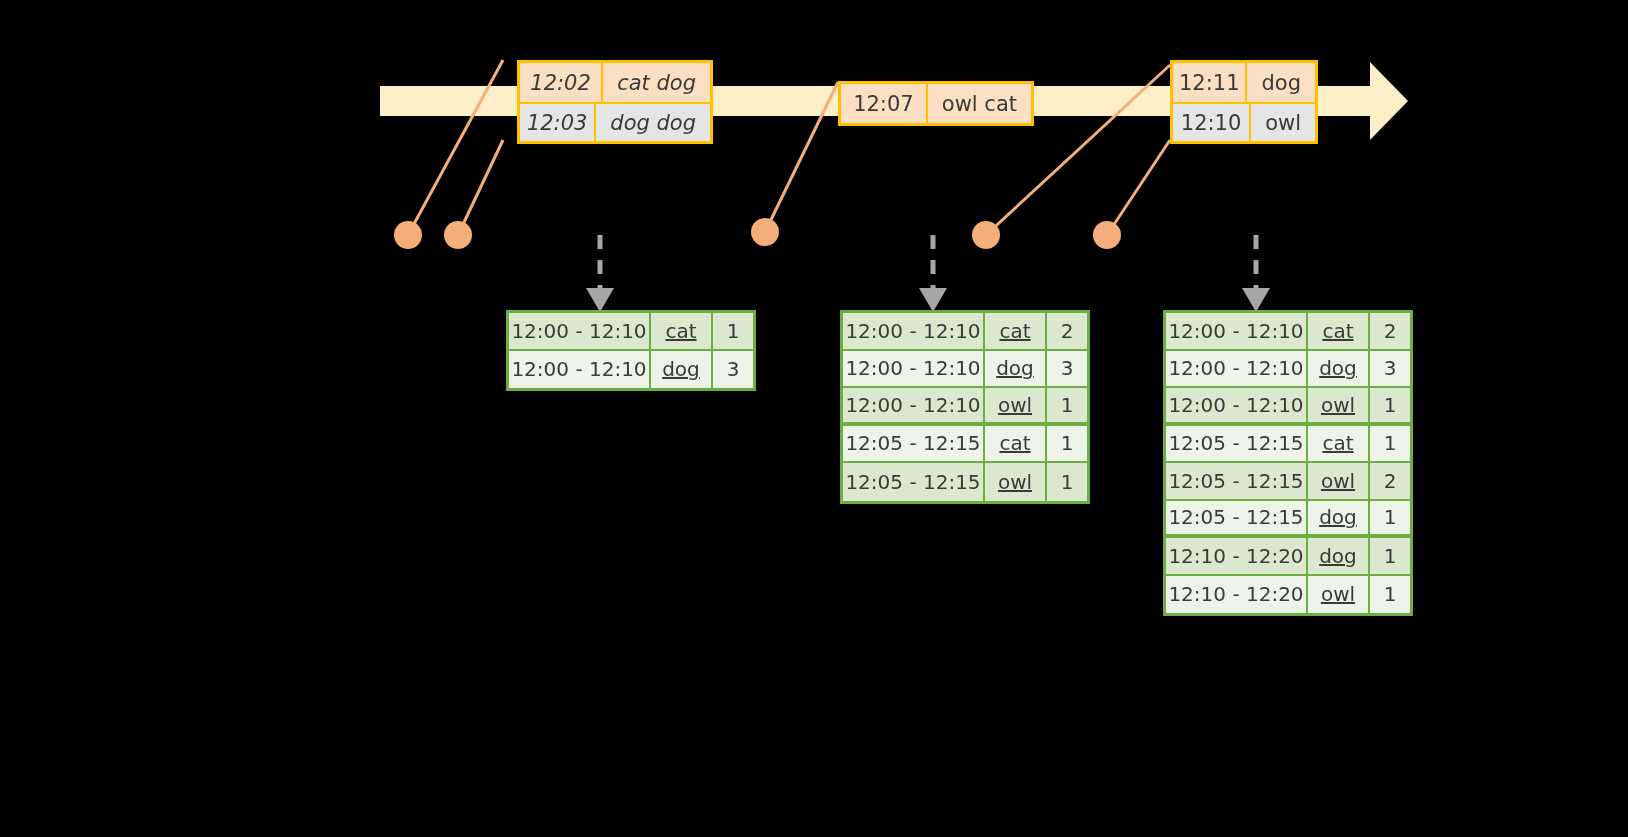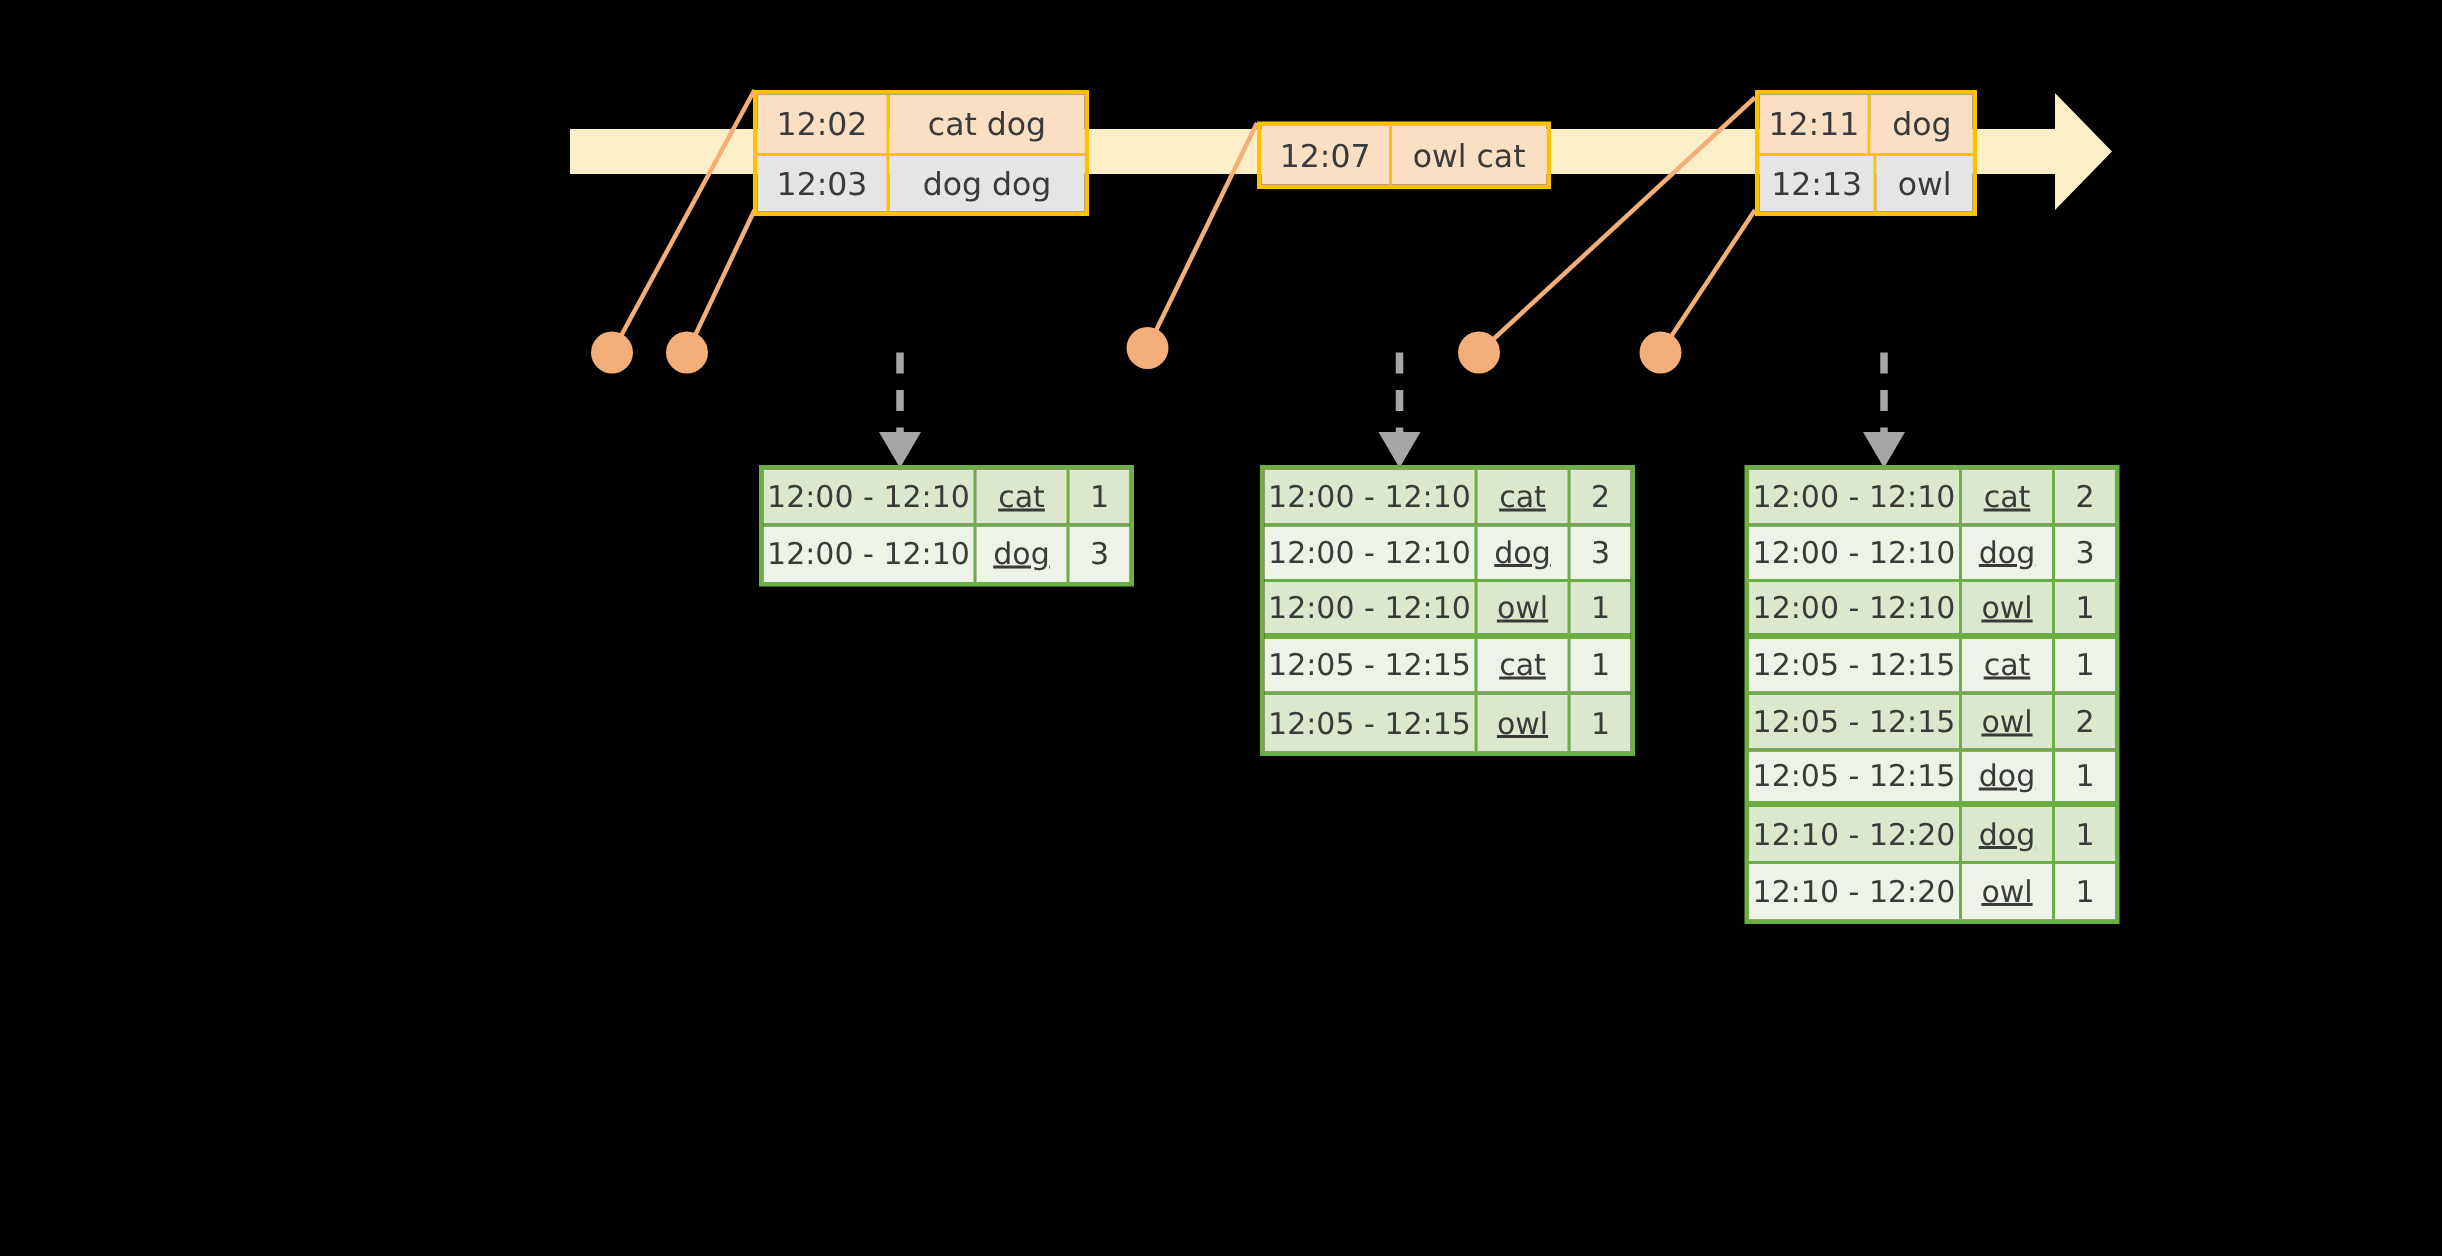--- a/index.html
+++ b/index.html
@@ -129,21 +129,21 @@
         <line x1="933" y1="235" x2="933" y2="288" stroke-dasharray="14 11"></line>
         <path d="M 919 288 L 947 288 L 933 312 Z" stroke="none"></path>
       </g>
       <g>
         <line x1="1256" y1="235" x2="1256" y2="288" stroke-dasharray="14 11"></line>
         <path d="M 1242 288 L 1270 288 L 1256 312 Z" stroke="none"></path>
       </g>
     </g>
   </svg>
 
-  <div class="event-box" style="left:502px; top:60px; width:224px;">
+  <div class="event-box" style="left:517px; top:60px; width:196px;font-style:italic;">
     <div class="event-row shade-dark">
       <span class="ev-time">12:02</span>
       <span class="ev-words">cat dog</span>
     </div>
     <div class="event-row shade-light">
       <span class="ev-time">12:03</span>
       <span class="ev-words">dog dog</span>
     </div>
   </div>
 
@@ -153,21 +153,21 @@
       <span class="ev-words">owl cat</span>
     </div>
   </div>
 
   <div class="event-box" style="left:1170px; top:60px; width:148px;">
     <div class="event-row shade-dark">
       <span class="ev-time">12:11</span>
       <span class="ev-words">dog</span>
     </div>
     <div class="event-row shade-light">
-      <span class="ev-time">12:13</span>
+      <span class="ev-time">12:10</span>
       <span class="ev-words">owl</span>
     </div>
   </div>
 
   <div class="result-table" style="left:474px; top:310px; width:250px;">
     <div class="tbl-row row-dark">
       <span class="c-window" style="width:142px">12:00 - 12:10</span>
       <span class="c-word" style="width:62px">cat</span>
       <span class="c-count" style="flex:1">1</span>
     </div>

